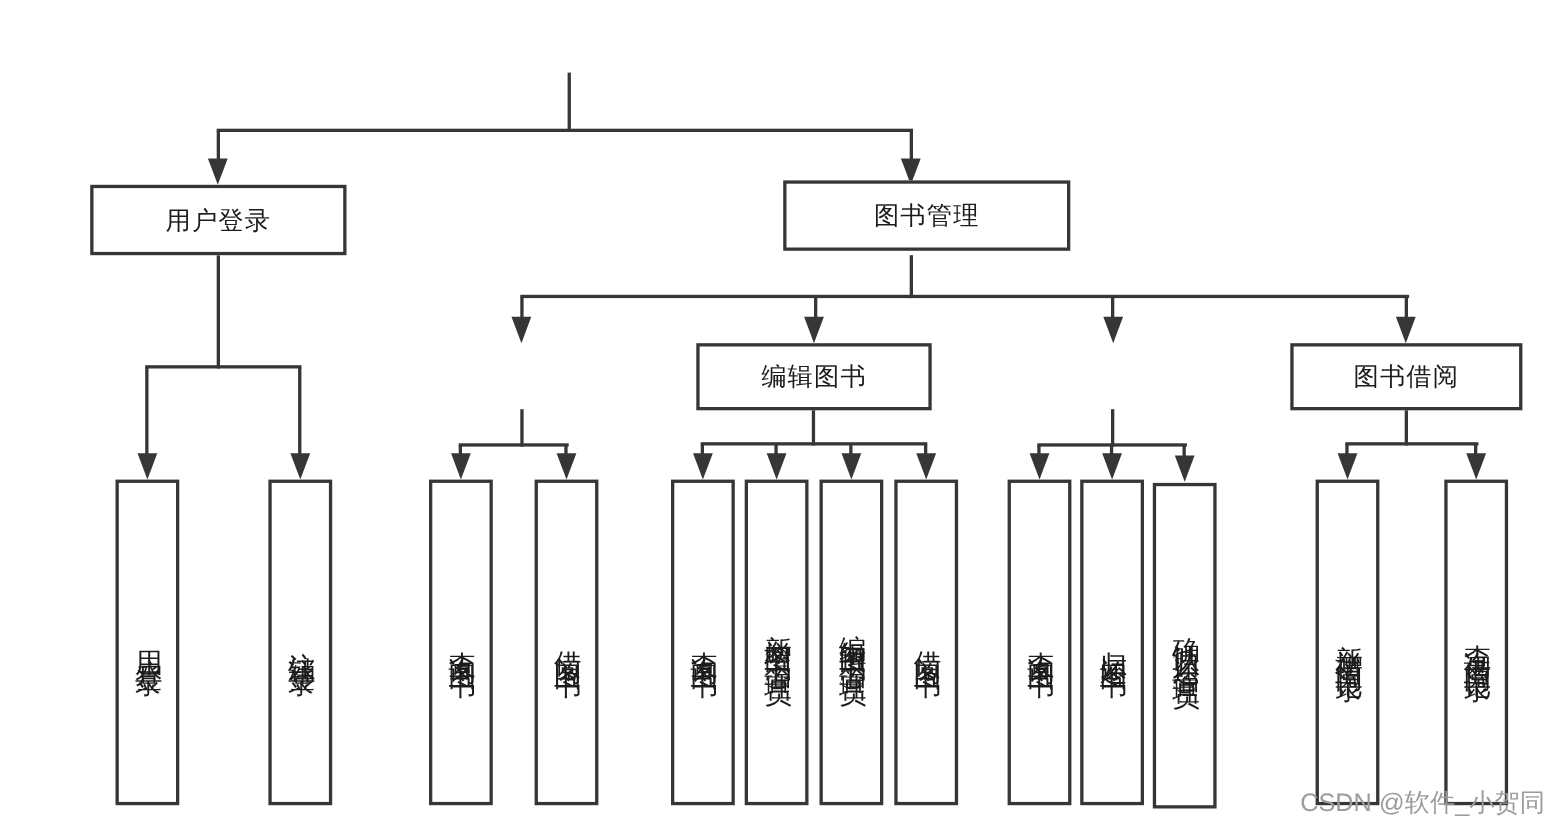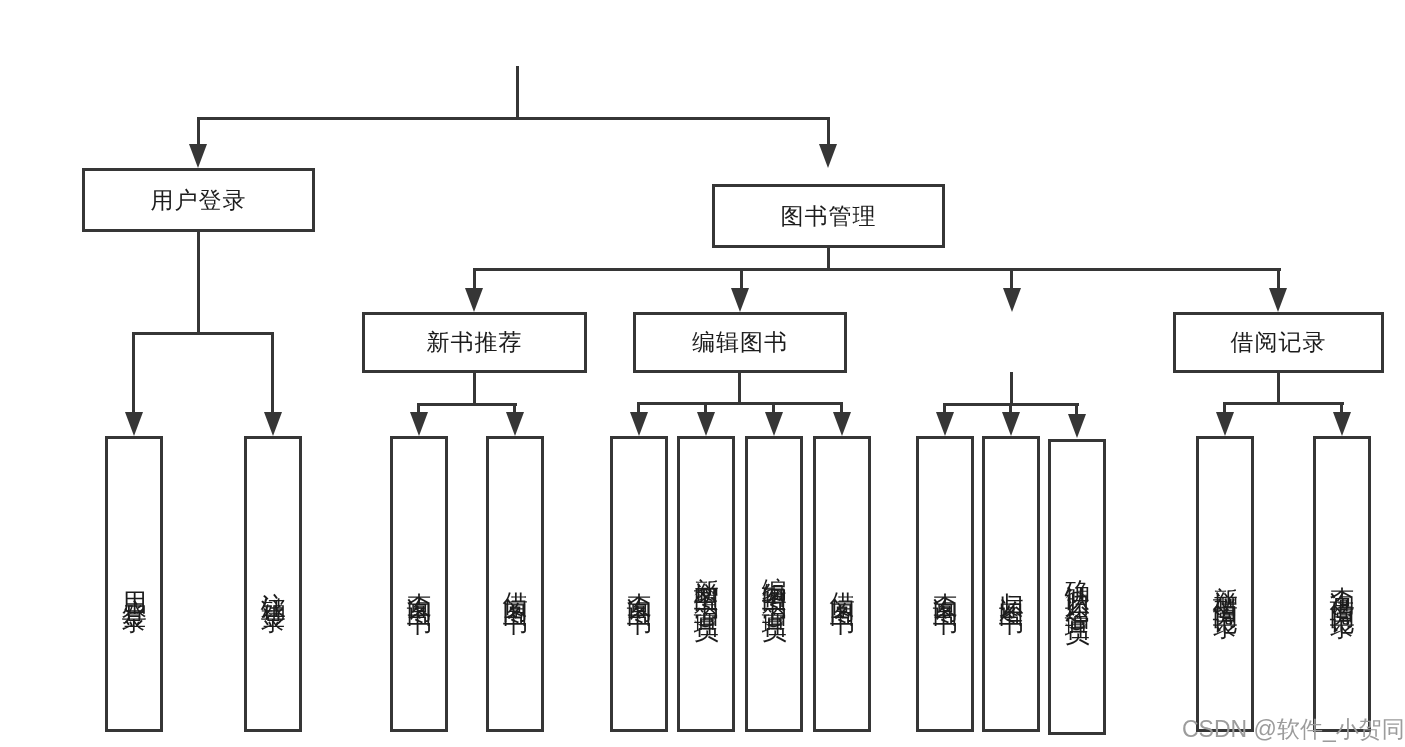--- a/index.html
+++ b/index.html
@@ -90,32 +90,29 @@
   <div class="hl" style="left:1223px;top:402px;width:121px"></div>
   <div class="vl" style="left:1223px;top:404px;height:10px"></div>
   <div class="arrow" style="left:1216px;top:412px"></div>
   <div class="vl" style="left:1340px;top:404px;height:10px"></div>
   <div class="arrow" style="left:1333px;top:412px"></div>
 
 
   <div class="node" style="left:82px;top:168px;width:233px;height:64px">
     <span>用户登录</span>
   </div>
-  <div class="node" style="left:712px;top:184px;width:233px;height:64px">
+  <div class="node" style="left:712px;top:164px;width:261px;height:64px">
     <span>图书管理</span>
   </div>
 
-  <div class="node" style="left:362px;top:312px;width:225px;height:61px">
-    <span>新书推荐</span>
-  </div>
   <div class="node" style="left:633px;top:312px;width:214px;height:61px">
     <span>编辑图书</span>
   </div>
   <div class="node" style="left:1173px;top:312px;width:211px;height:61px">
-    <span>借阅记录</span>
+    <span>图书借阅</span>
   </div>
 
   <div class="node leaf" style="left:105px;top:436px;width:58px;height:296px">
     <span class="vtext">用户登录</span>
   </div>
   <div class="node leaf" style="left:244px;top:436px;width:58px;height:296px">
     <span class="vtext">注销登录</span>
   </div>
 
   <div class="node leaf" style="left:390px;top:436px;width:58px;height:296px">

